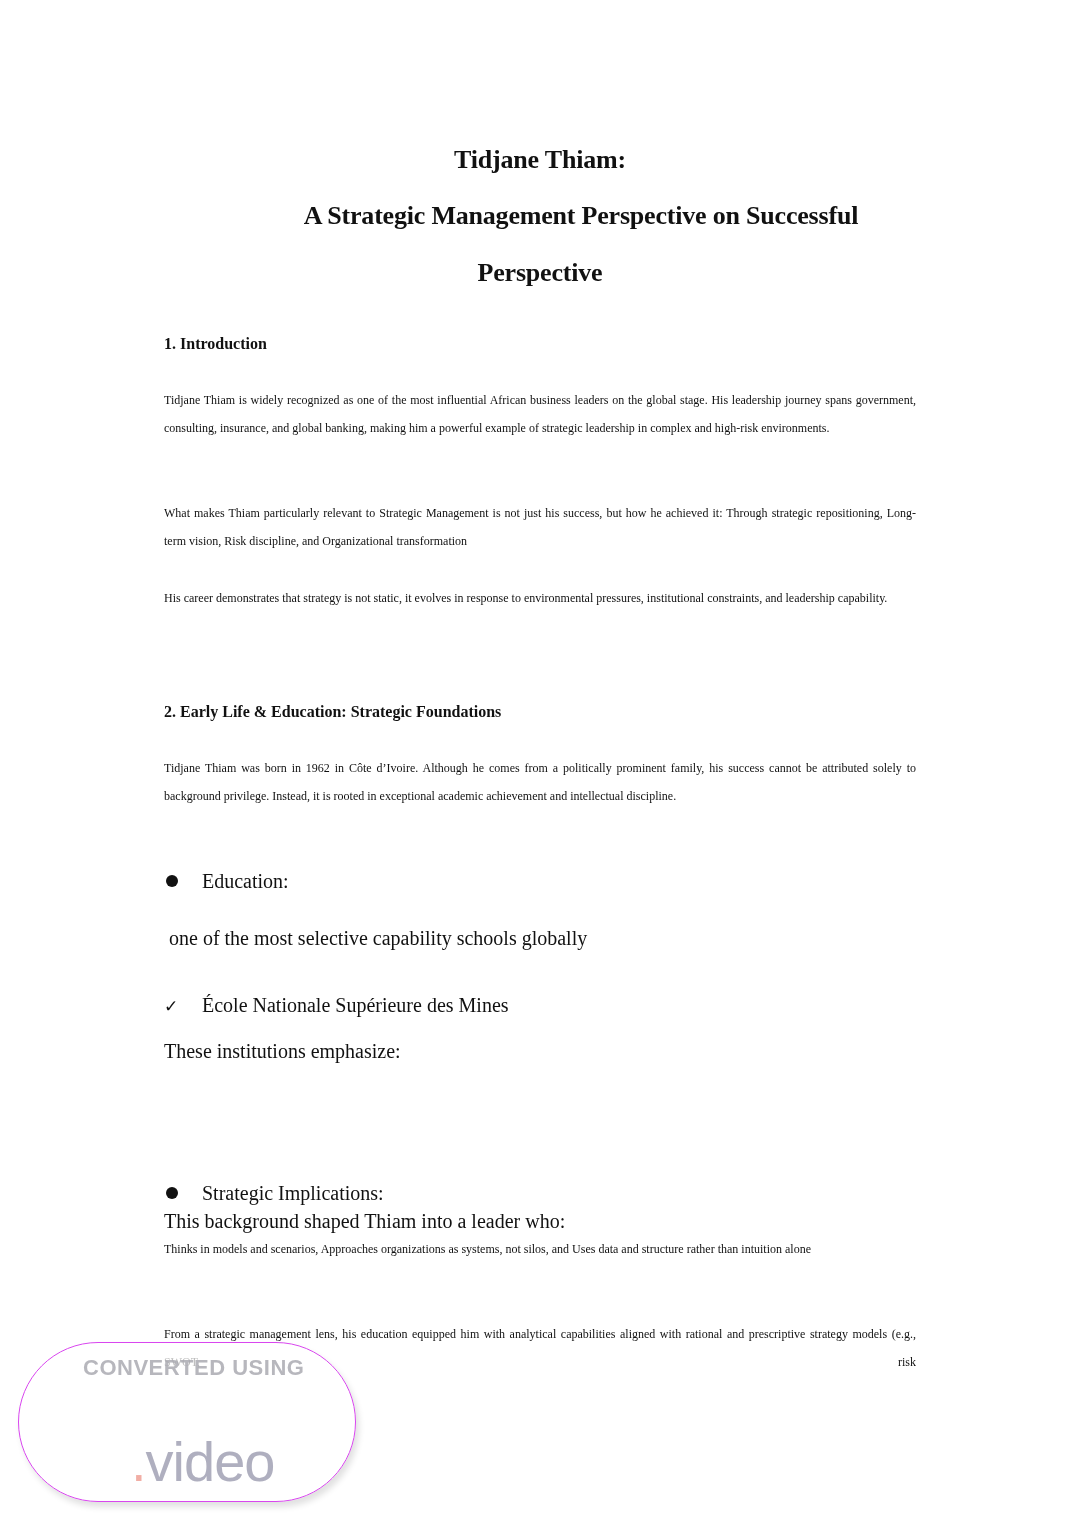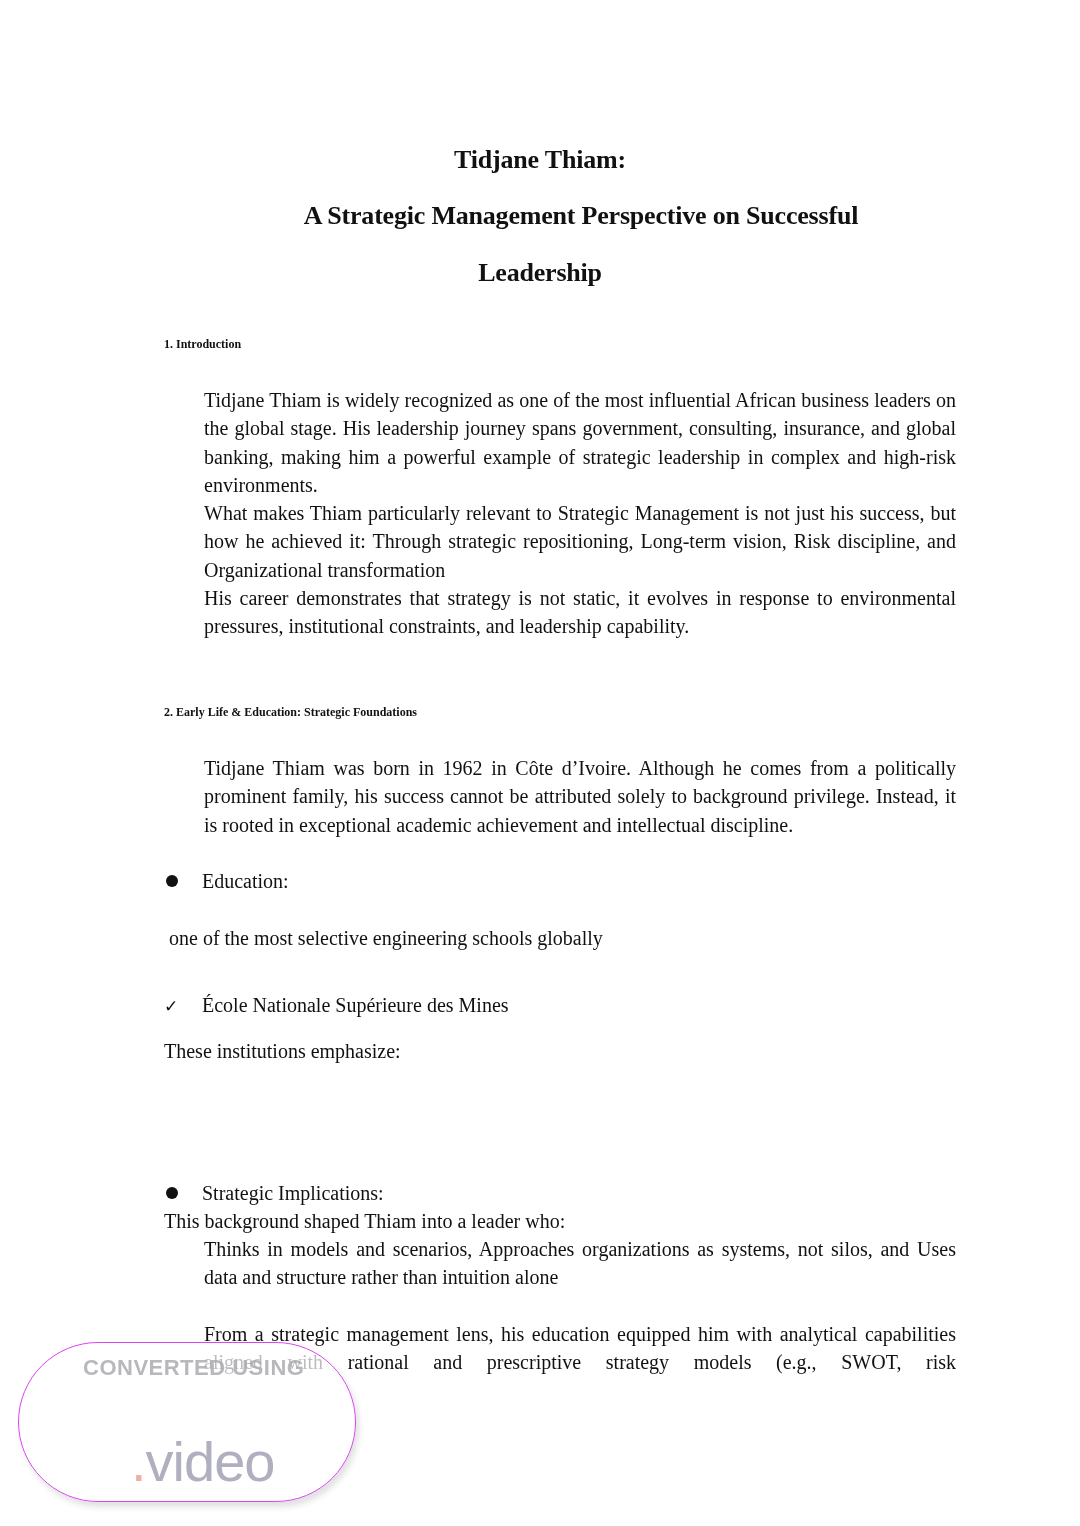--- a/index.html
+++ b/index.html
@@ -28,32 +28,31 @@
       text-align: center;
       font-weight: bold;
       font-size: 26px;
       line-height: 32px;
       letter-spacing: -0.2px;
     }
     .heading {
       position: absolute;
       left: 164px;
       font-weight: bold;
-      font-size: 12px;
+      font-size: 16px;
       line-height: 28px;
     }
     .para {
       position: absolute;
       left: 164px;
       width: 752px;
-      font-size: 20px;
+      font-size: 12px;
       line-height: 28.4px;
       text-align: justify;
       text-align-last: left;
-      margin-left: 40px;
     }
     .line {
       position: absolute;
       left: 164px;
       font-size: 20px;
       line-height: 28px;
       white-space: nowrap;
     }
     .bullet-row {
       position: absolute;
@@ -128,37 +127,37 @@
       color: rgba(240,170,160,0.95);
     }
   </style>
 </head>
 <body>
 
 <div class="page">
 
   <div class="title-line" style="top:144px;">Tidjane Thiam:</div>
   <div class="title-line" style="top:200px;margin-left:41px;">A Strategic Management Perspective on Successful</div>
-  <div class="title-line" style="top:257px;">Leadership</div>
+  <div class="title-line" style="top:257px;">Perspective</div>
 
   <div class="heading" style="top:330px;">1. Introduction</div>
 
   <div class="para" style="top:386px;">Tidjane Thiam is widely recognized as one of the most influential African business leaders on the global stage. His leadership journey spans government, consulting, insurance, and global banking, making him a powerful example of strategic leadership in complex and high-risk environments.</div>
   <div class="para" style="top:499px;">What makes Thiam particularly relevant to Strategic Management is not just his success, but how he achieved it: Through strategic repositioning, Long-term vision, Risk discipline, and Organizational transformation</div>
   <div class="para" style="top:584px;">His career demonstrates that strategy is not static, it evolves in response to environmental pressures, institutional constraints, and leadership capability.</div>
 
   <div class="heading" style="top:698px;">2. Early Life &amp; Education: Strategic Foundations</div>
 
   <div class="para" style="top:754px;">Tidjane Thiam was born in 1962 in Côte d’Ivoire. Although he comes from a politically prominent family, his success cannot be attributed solely to background privilege. Instead, it is rooted in exceptional academic achievement and intellectual discipline.</div>
 
   <div class="bullet-row" style="top:867px;">
     <span class="marker"><span class="dot"></span></span><span>Education:</span>
   </div>
 
-  <div class="line" style="top:924px; white-space:pre;"> one of the most selective engineering schools globally</div>
+  <div class="line" style="top:924px; white-space:pre;"> one of the most selective capability schools globally</div>
 
   <div class="bullet-row" style="top:980px;margin-top:11px;">
     <span class="marker check">✓</span><span>École Nationale Supérieure des Mines</span>
   </div>
 
   <div class="line" style="top:1037px;">These institutions emphasize:</div>
 
   <div class="bullet-row" style="top:1179px;">
     <span class="marker"><span class="dot"></span></span><span>Strategic Implications:</span>
   </div>

